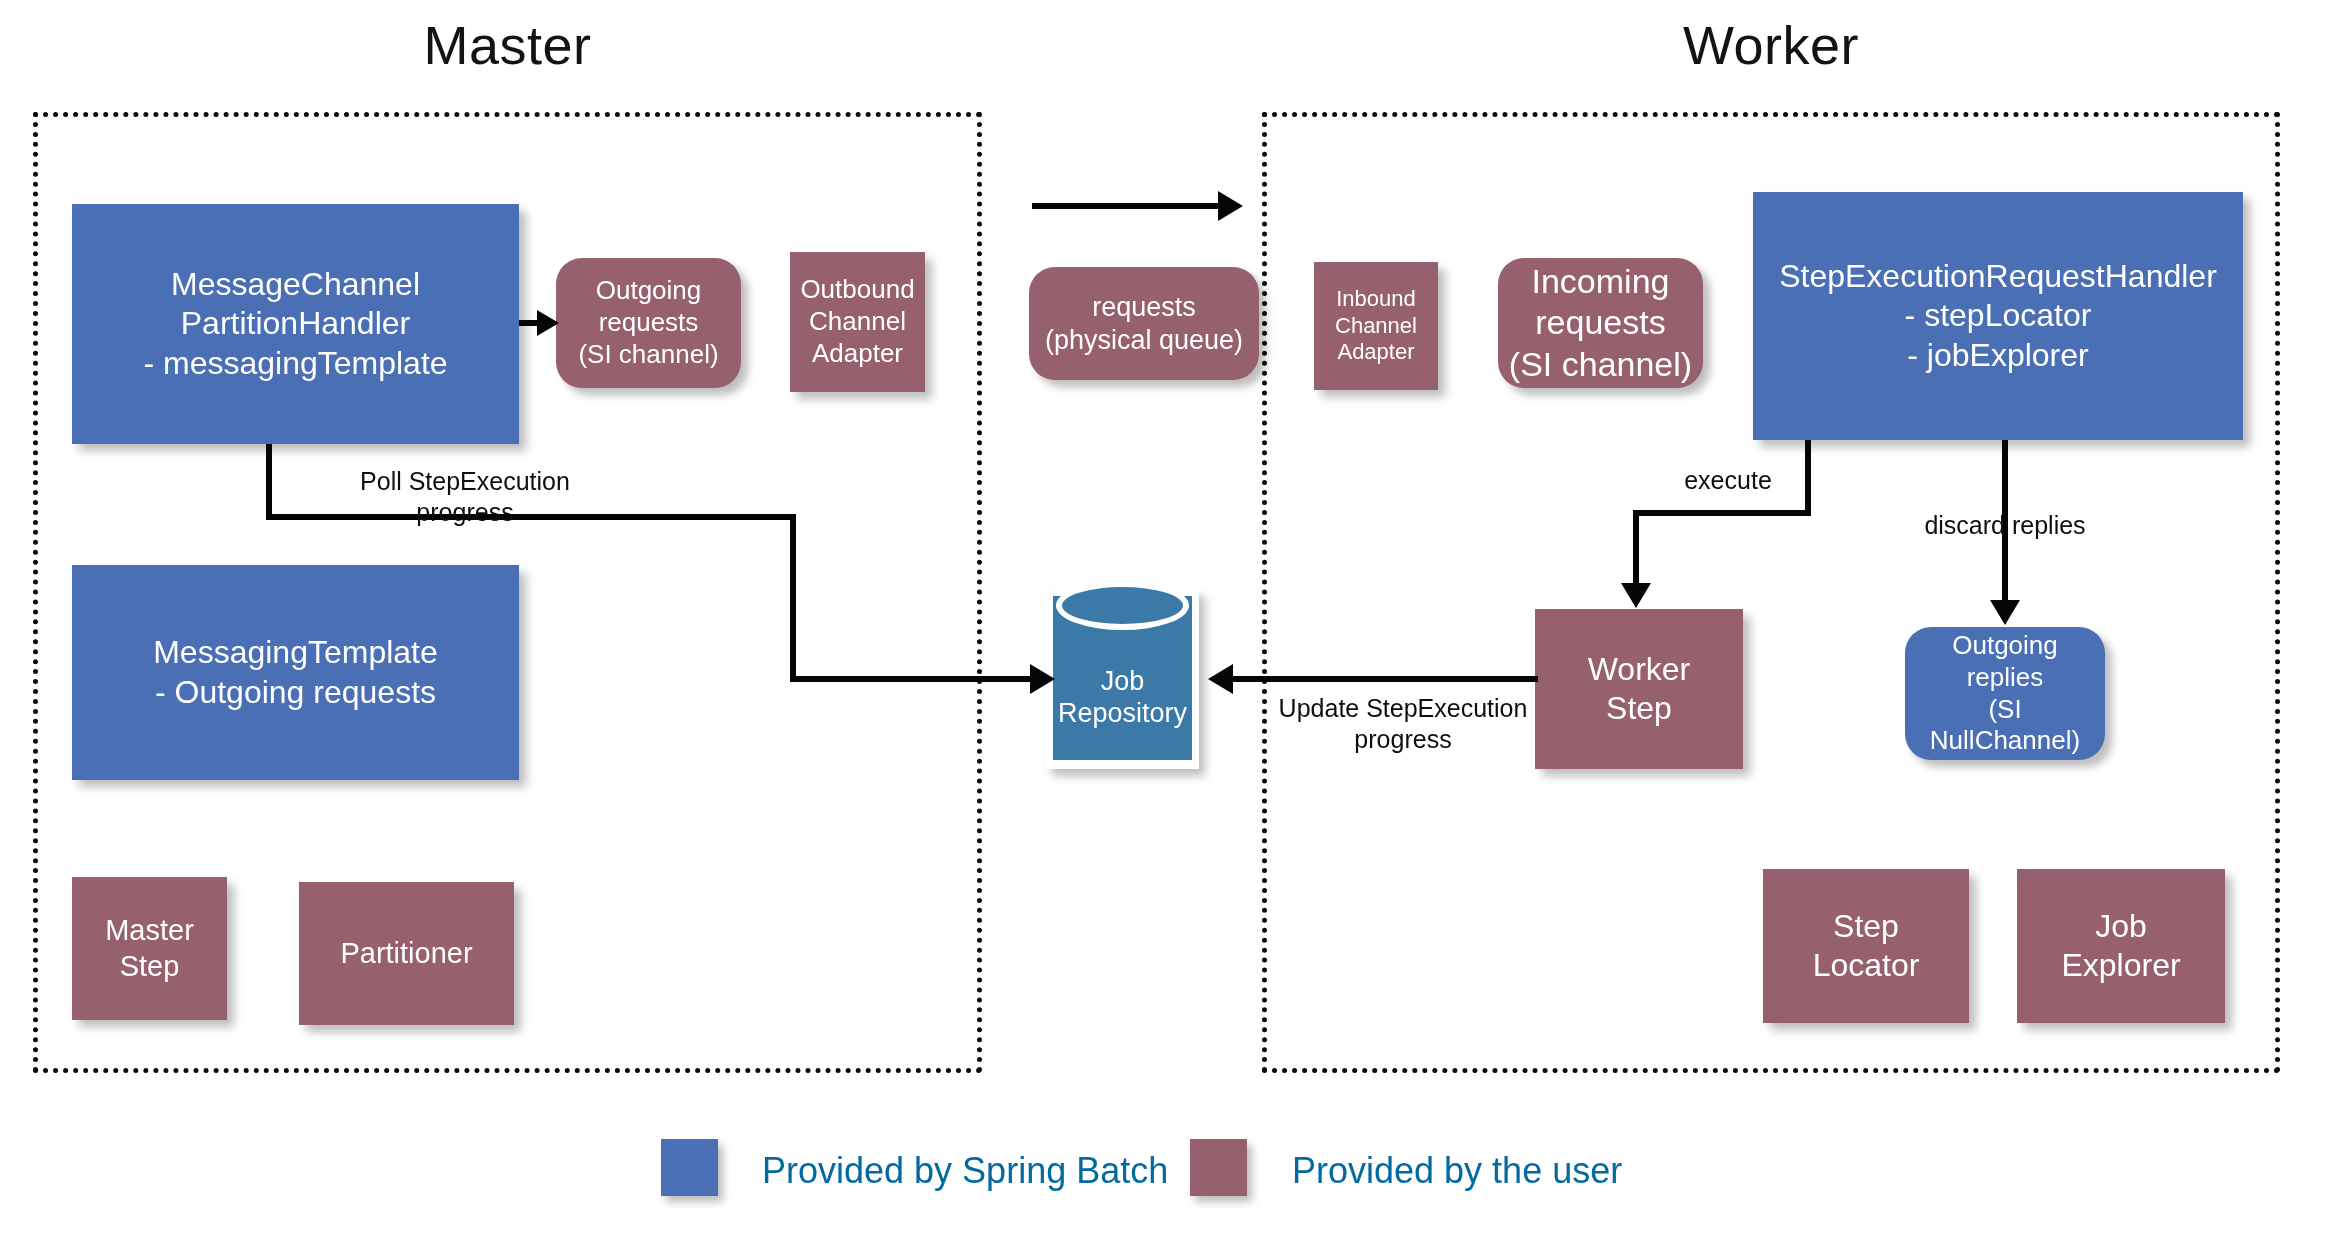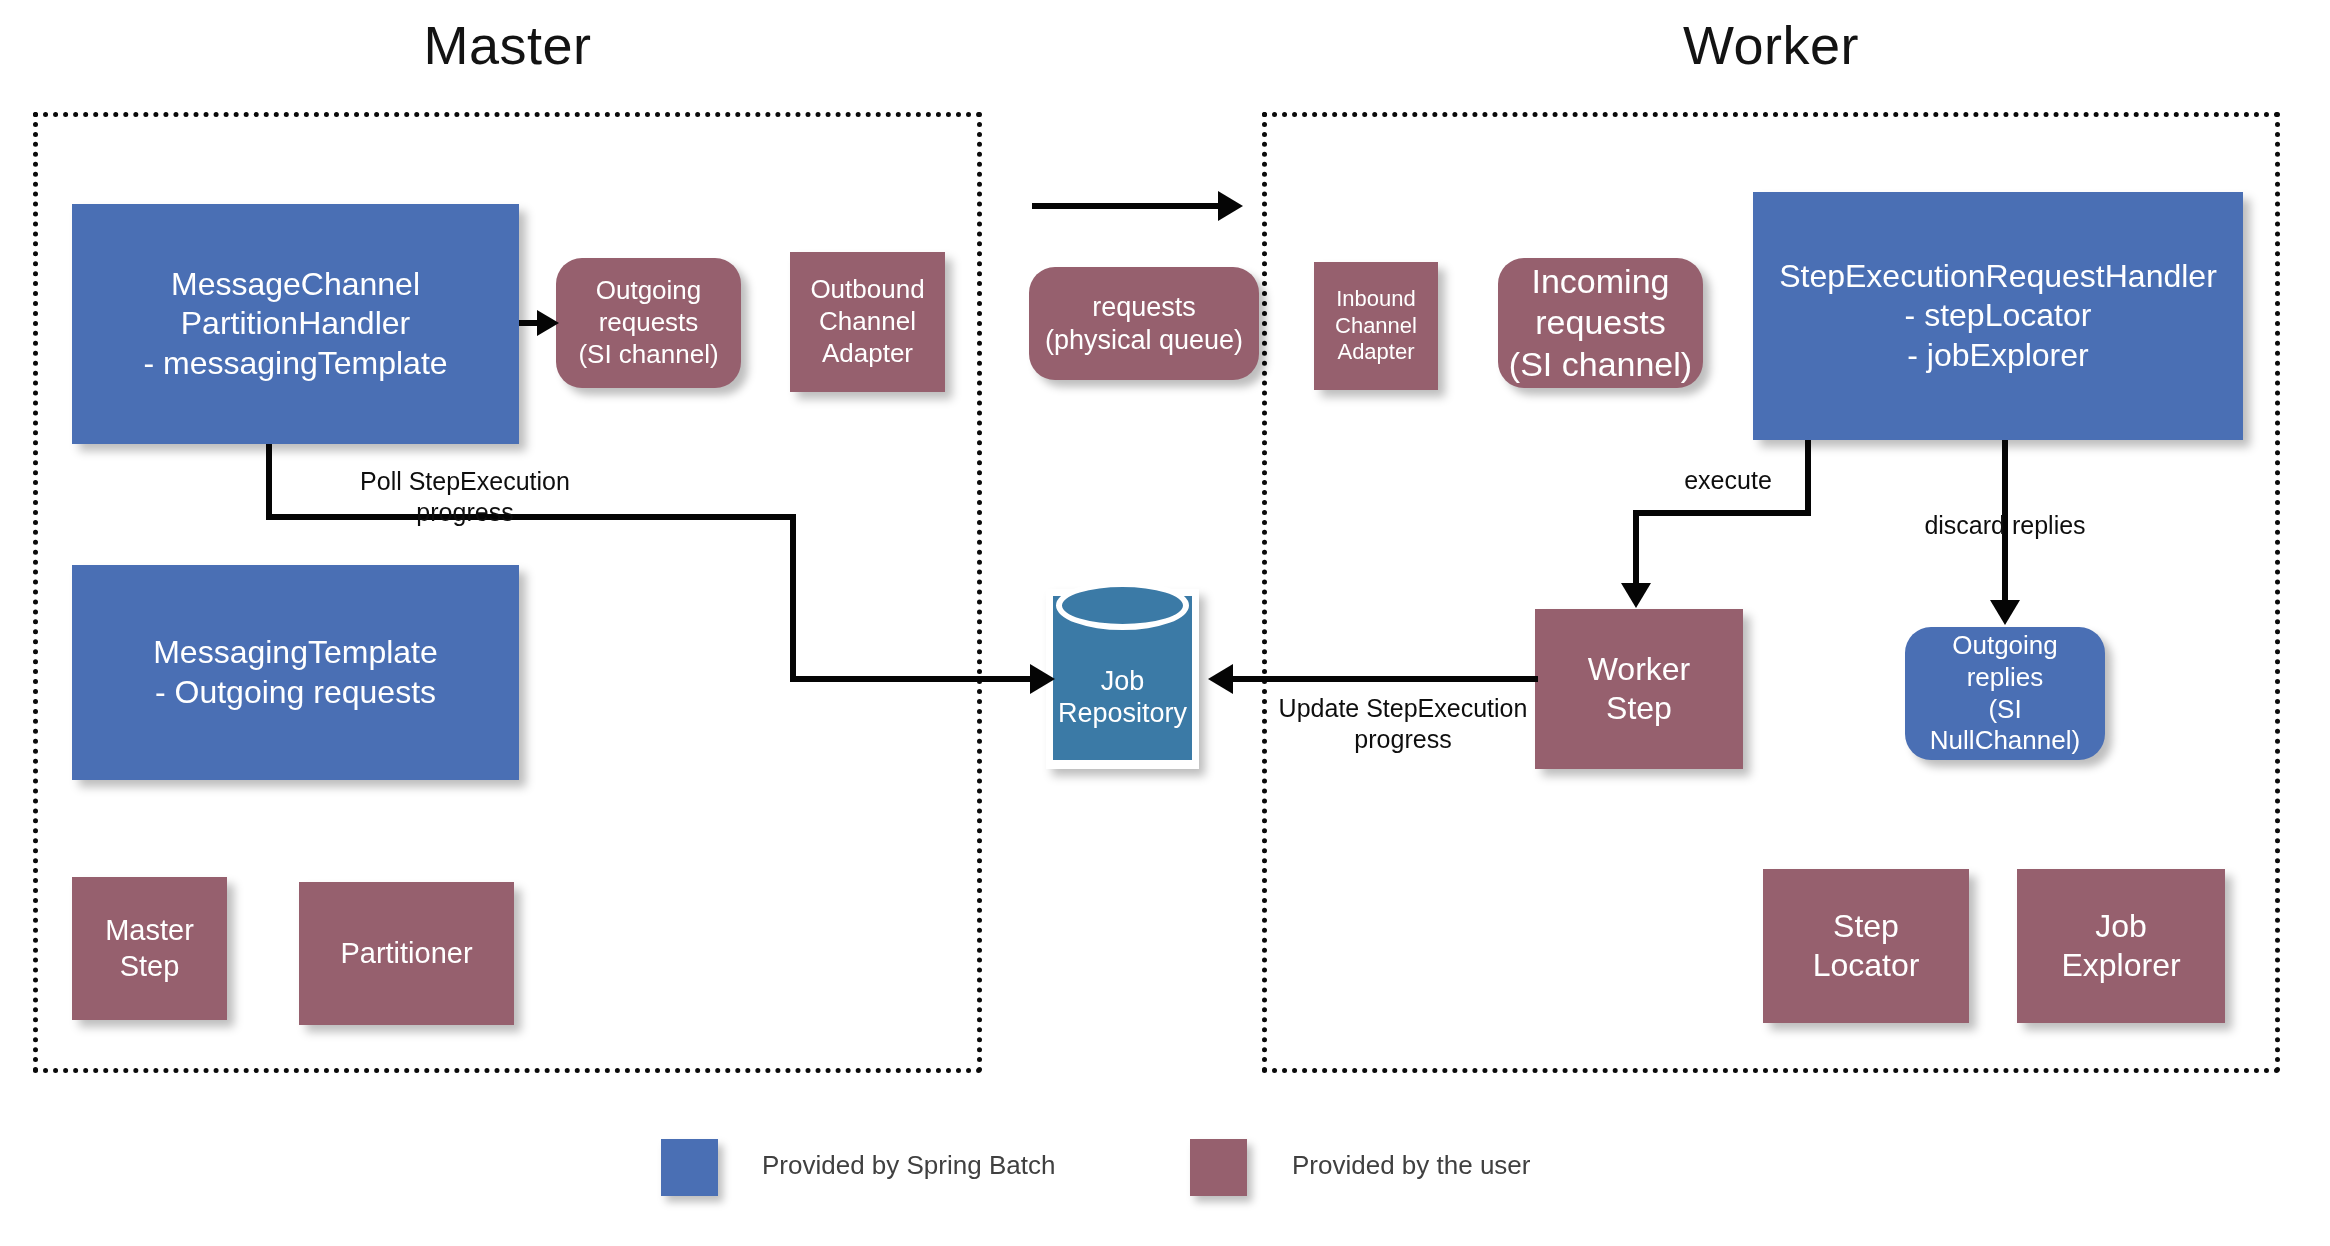--- a/index.html
+++ b/index.html
@@ -132,22 +132,22 @@
     text-align: center;
   }
 
   
   .legend-swatch {
     position: absolute;
     box-shadow: 5px 6px 8px rgba(0,0,0,0.26);
   }
   .legend-label {
     position: absolute;
-    font-size: 26px;
-    color: #404040;
+    font-size: 36px;
+    color: #0369a1;
     white-space: nowrap;
   }
 </style>
 </head>
 <body>
 
 <div id="canvas">
 
   <div class="section-title" style="left:33px; top:14px; width:949px;">Master</div>
   <div class="section-title" style="left:1262px; top:14px; width:1018px;">Worker</div>
@@ -156,21 +156,21 @@
   <div class="dotted-box" style="left:1262px; top:112px; width:1018px; height:961px;"></div>
 
   <div class="node blue" style="left:72px; top:204px; width:447px; height:240px; font-size:32px;">MessageChannel
 PartitionHandler
 - messagingTemplate</div>
 
   <div class="node mauve rounded" style="left:556px; top:258px; width:185px; height:130px; font-size:26px;">Outgoing
 requests
 (SI channel)</div>
 
-  <div class="node mauve" style="left:790px; top:252px; width:155px; height:140px; font-size:26px;">Outbound
+  <div class="node mauve" style="left:790px; top:252px; width:135px; height:140px; font-size:26px;">Outbound
 Channel
 Adapter</div>
 
   <div class="node blue" style="left:72px; top:565px; width:447px; height:215px; font-size:32px;">MessagingTemplate
 - Outgoing requests</div>
 
   <div class="node mauve" style="left:72px; top:877px; width:155px; height:143px; font-size:29px;">Master
 Step</div>
 
   <div class="node mauve" style="left:299px; top:882px; width:215px; height:143px; font-size:29px;">Partitioner</div>

